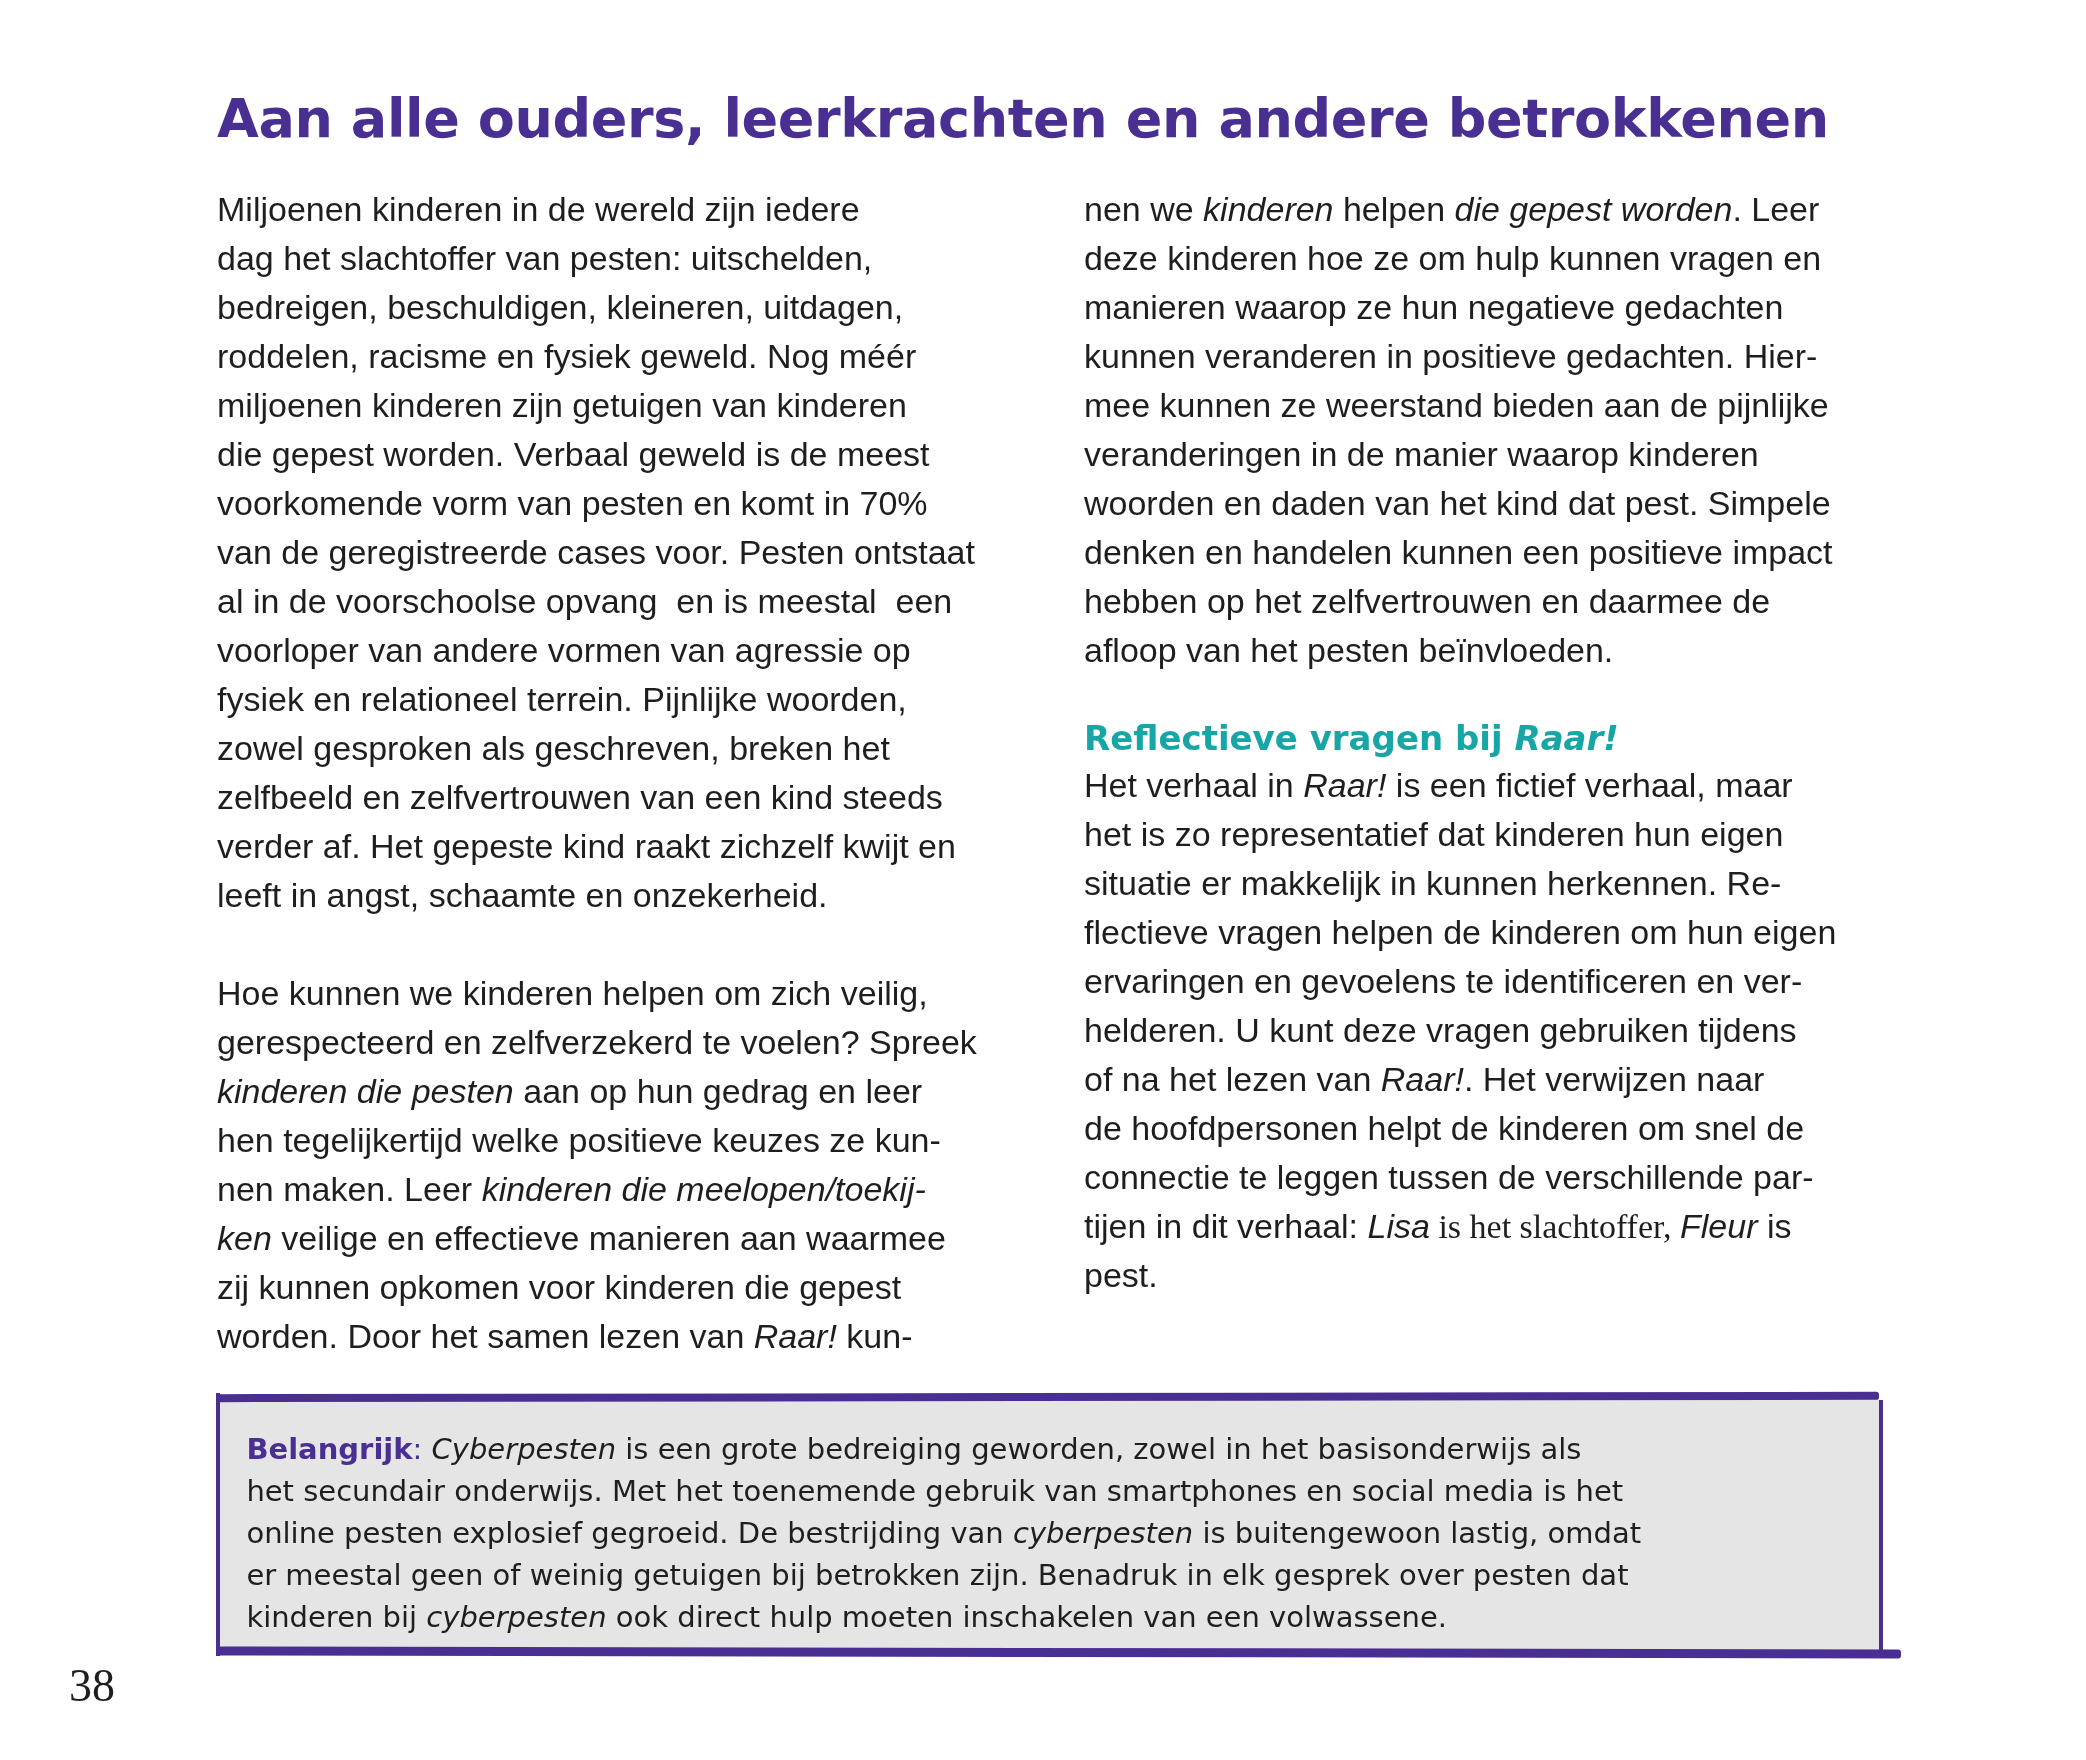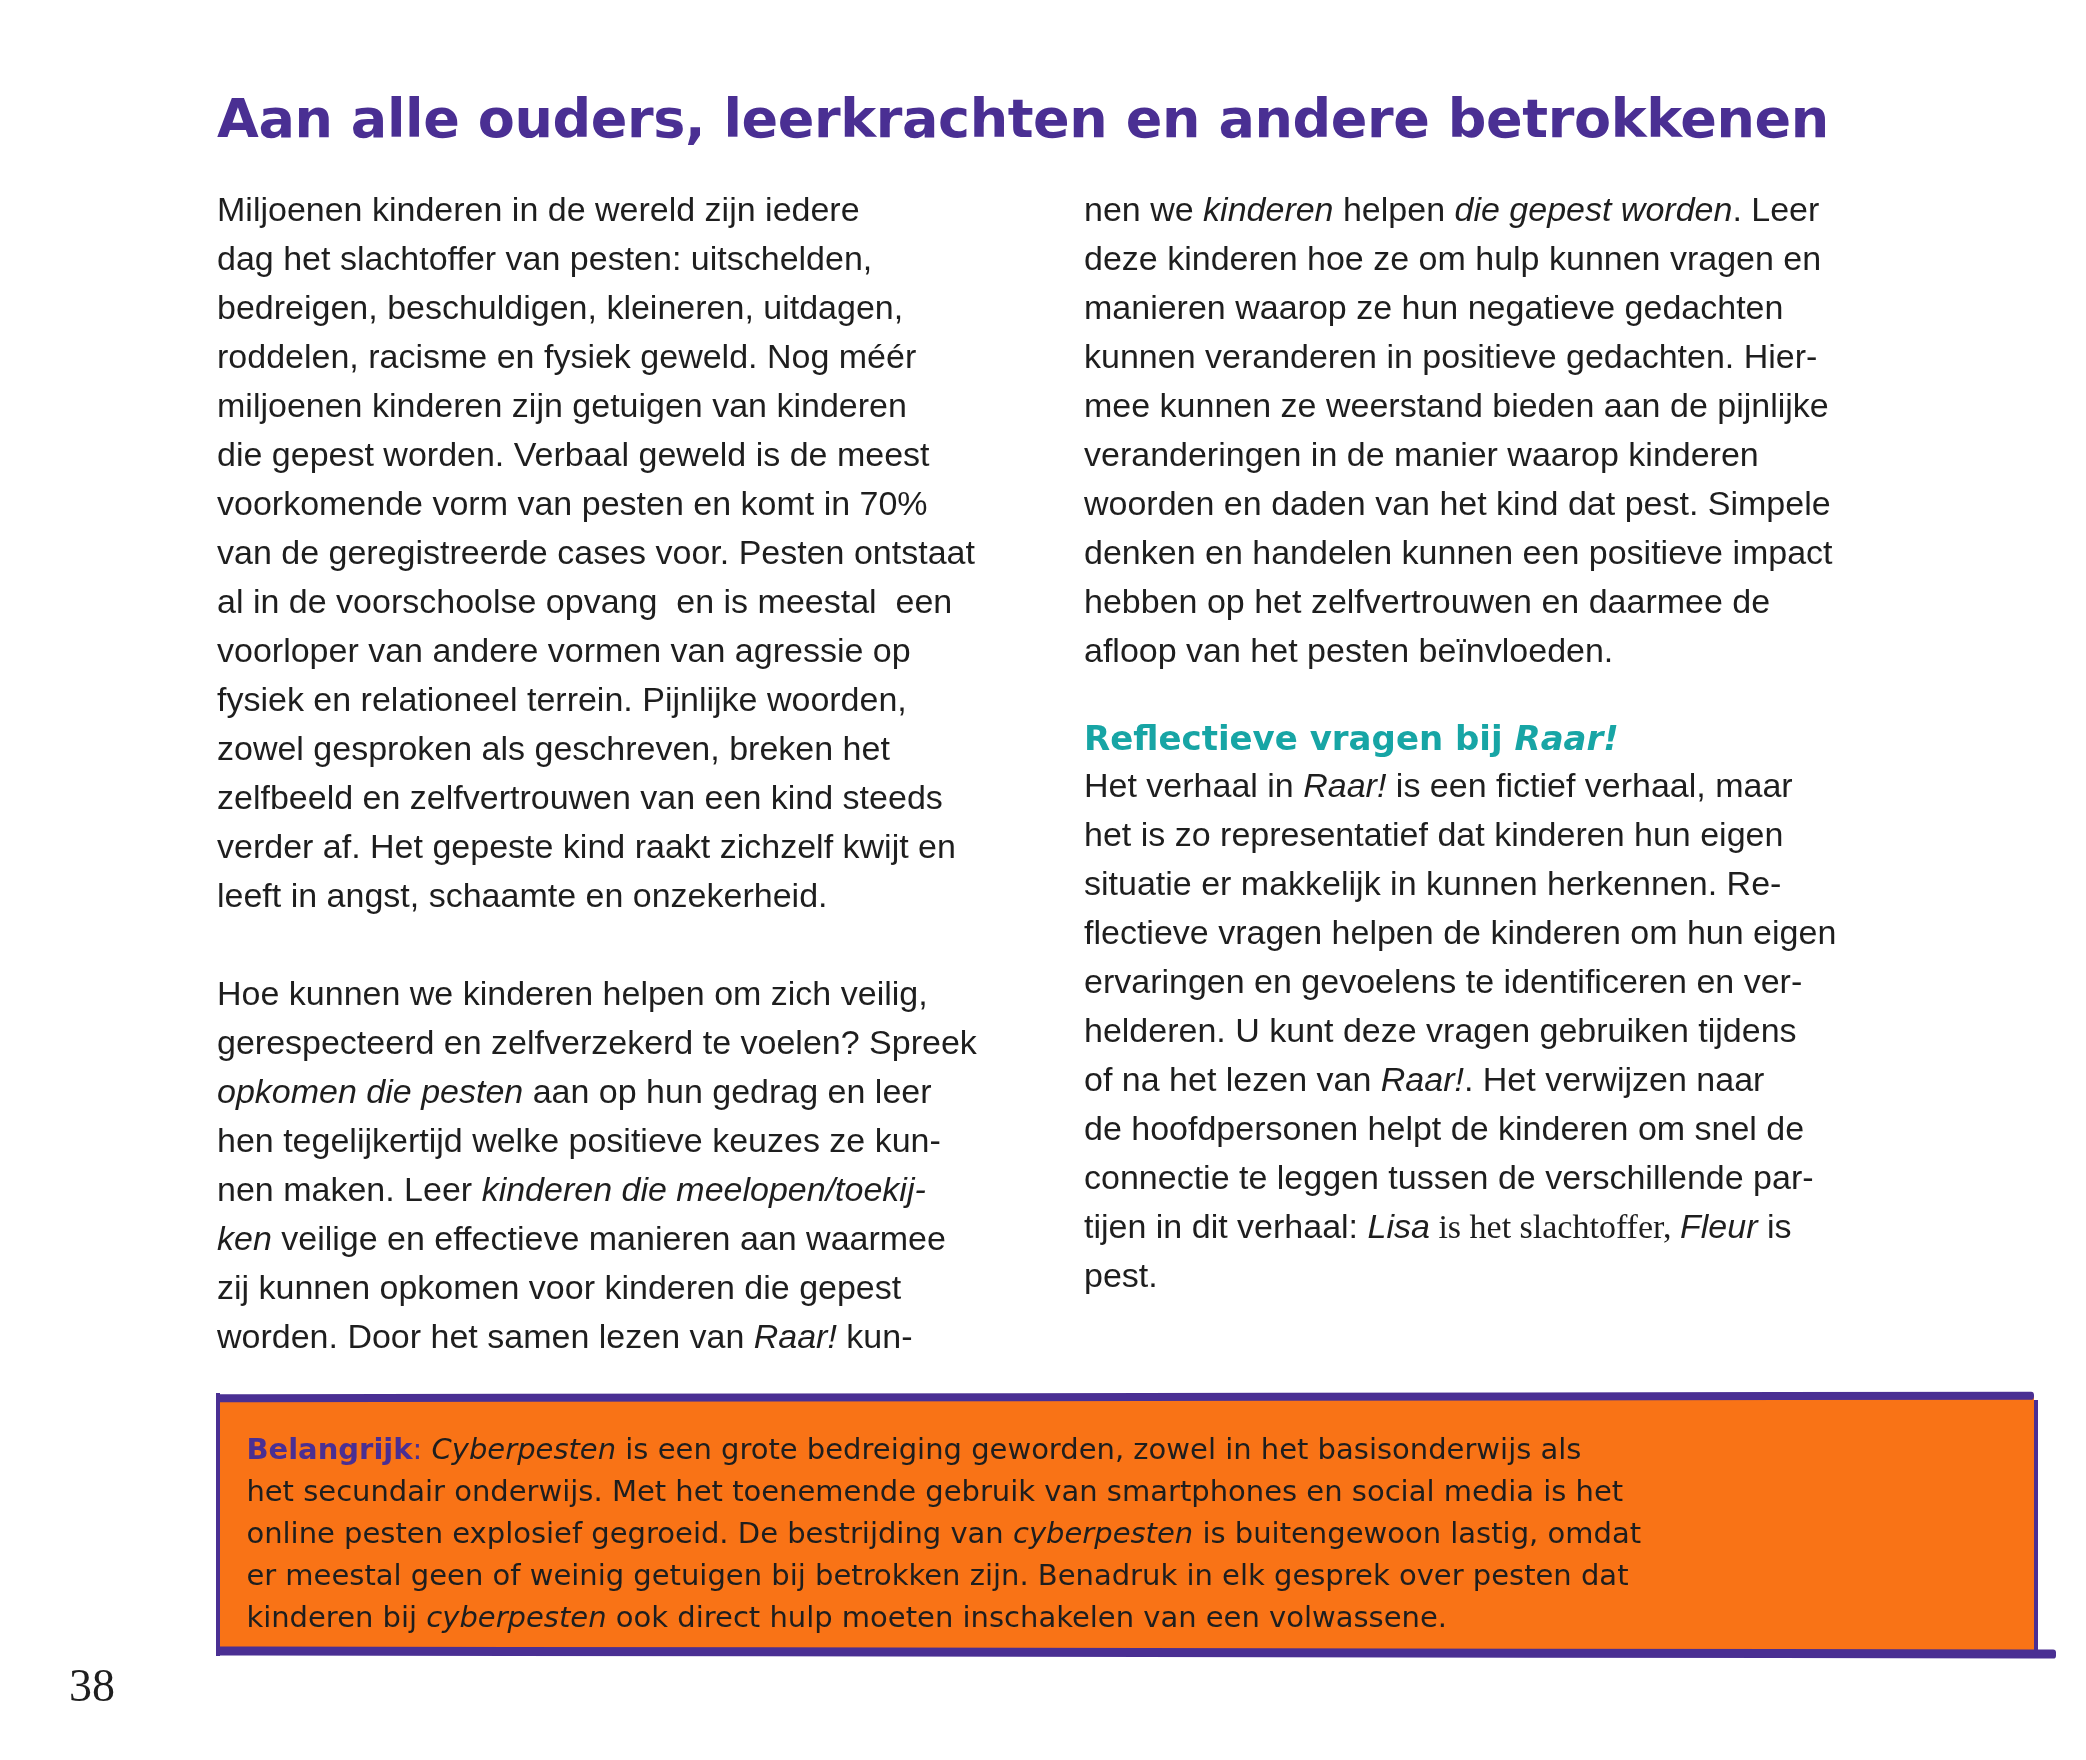--- a/index.html
+++ b/index.html
@@ -19,22 +19,22 @@
   .col-left { left: 217px; width: 807px; }
   .col-right { left: 1084px; width: 814px; }
   .para-gap { display: block; height: 49px; }
   .subheading {
     display: block; height: 49px; white-space: nowrap;
     font-family: "DejaVu Sans", sans-serif; font-weight: bold;
     font-size: 34px; color: #17a5a5; line-height: 53px;
   }
   .subheading em { font-style: italic; }
   .callout {
-    position: absolute; left: 220px; top: 1397px; width: 1814px; height: 255px;
-    background: #f97316; box-sizing: border-box;
+    position: absolute; left: 220px; top: 1397px; width: 1659px; height: 255px;
+    background: #e5e5e5; box-sizing: border-box;
   }
   .callout .edge { position: absolute; background: #4a2f93; }
   .callout .edge-top { left: -4.4px; right: 0px; top: -3.7px; height: 8px; border-radius: 2.9px; transform: rotate(-0.08deg); }
   .callout .edge-bottom { left: -2.9px; right: -22px; bottom: -4.4px; height: 8.8px; border-radius: 2.9px; transform: rotate(0.1deg); }
   .callout .edge-left { left: -3.7px; top: -3.7px; bottom: -4.4px; width: 3.7px; }
   .callout .edge-right { right: -3.7px; top: 2.9px; bottom: -4.4px; width: 3.7px; }
   .callout-text {
     position: absolute; left: 26.4px; top: 31px; right: 22px;
     font-family: "DejaVu Sans", sans-serif; font-size: 29px; line-height: 42px; color: #1e1e1e;
   }
@@ -67,21 +67,21 @@
     <span class="line">fysiek en relationeel terrein. Pijnlijke woorden,</span>
     <span class="line">zowel gesproken als geschreven, breken het</span>
     <span class="line">zelfbeeld en zelfvertrouwen van een kind steeds</span>
     <span class="line">verder af. Het gepeste kind raakt zichzelf kwijt en</span>
     <span class="line">leeft in angst, schaamte en onzekerheid.</span>
   </div>
   <span class="para-gap"></span>
   <div>
     <span class="line">Hoe kunnen we kinderen helpen om zich veilig,</span>
     <span class="line">gerespecteerd en zelfverzekerd te voelen? Spreek</span>
-    <span class="line"><em>opkomen die pesten</em><span style="white-space:pre;"> aan op hun gedrag en leer</span></span>
+    <span class="line"><em>kinderen die pesten</em><span style="white-space:pre;"> aan op hun gedrag en leer</span></span>
     <span class="line">hen tegelijkertijd welke positieve keuzes ze kun-</span>
     <span class="line"><span style="white-space:pre;">nen maken. Leer </span><em>kinderen die meelopen/toekij-</em></span>
     <span class="line"><em>ken</em><span style="white-space:pre;"> veilige en effectieve manieren aan waarmee</span></span>
     <span class="line">zij kunnen opkomen voor kinderen die gepest</span>
     <span class="line"><span style="white-space:pre;">worden. Door het samen lezen van </span><em>Raar!</em><span style="white-space:pre;"> kun-</span></span>
   </div>
 </div>
 
 <div class="col col-right">
   <div>

